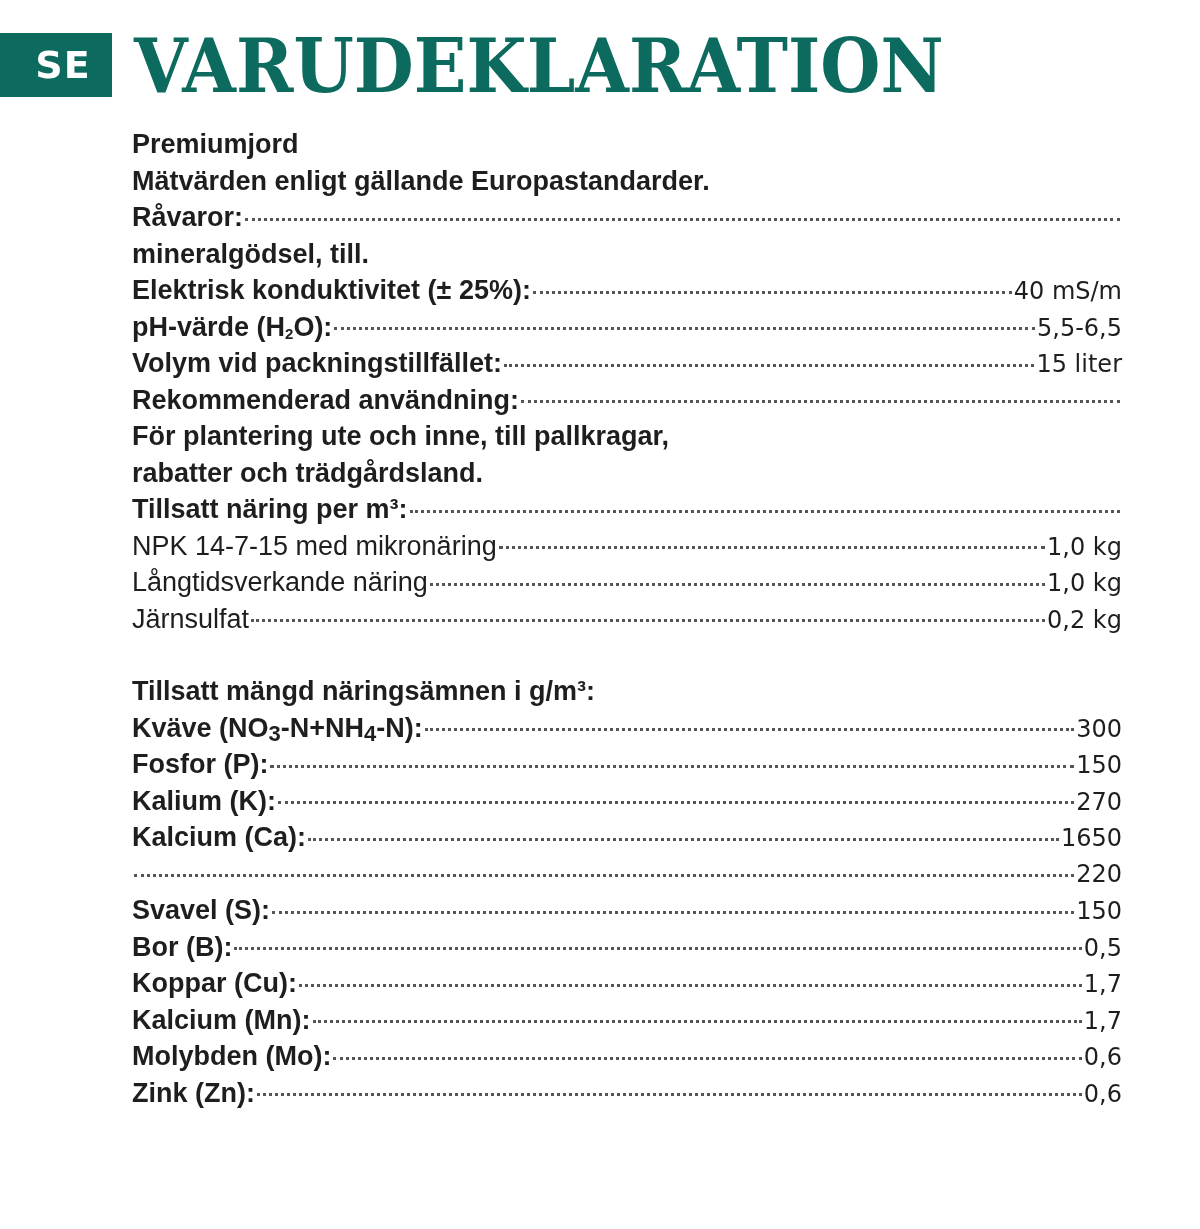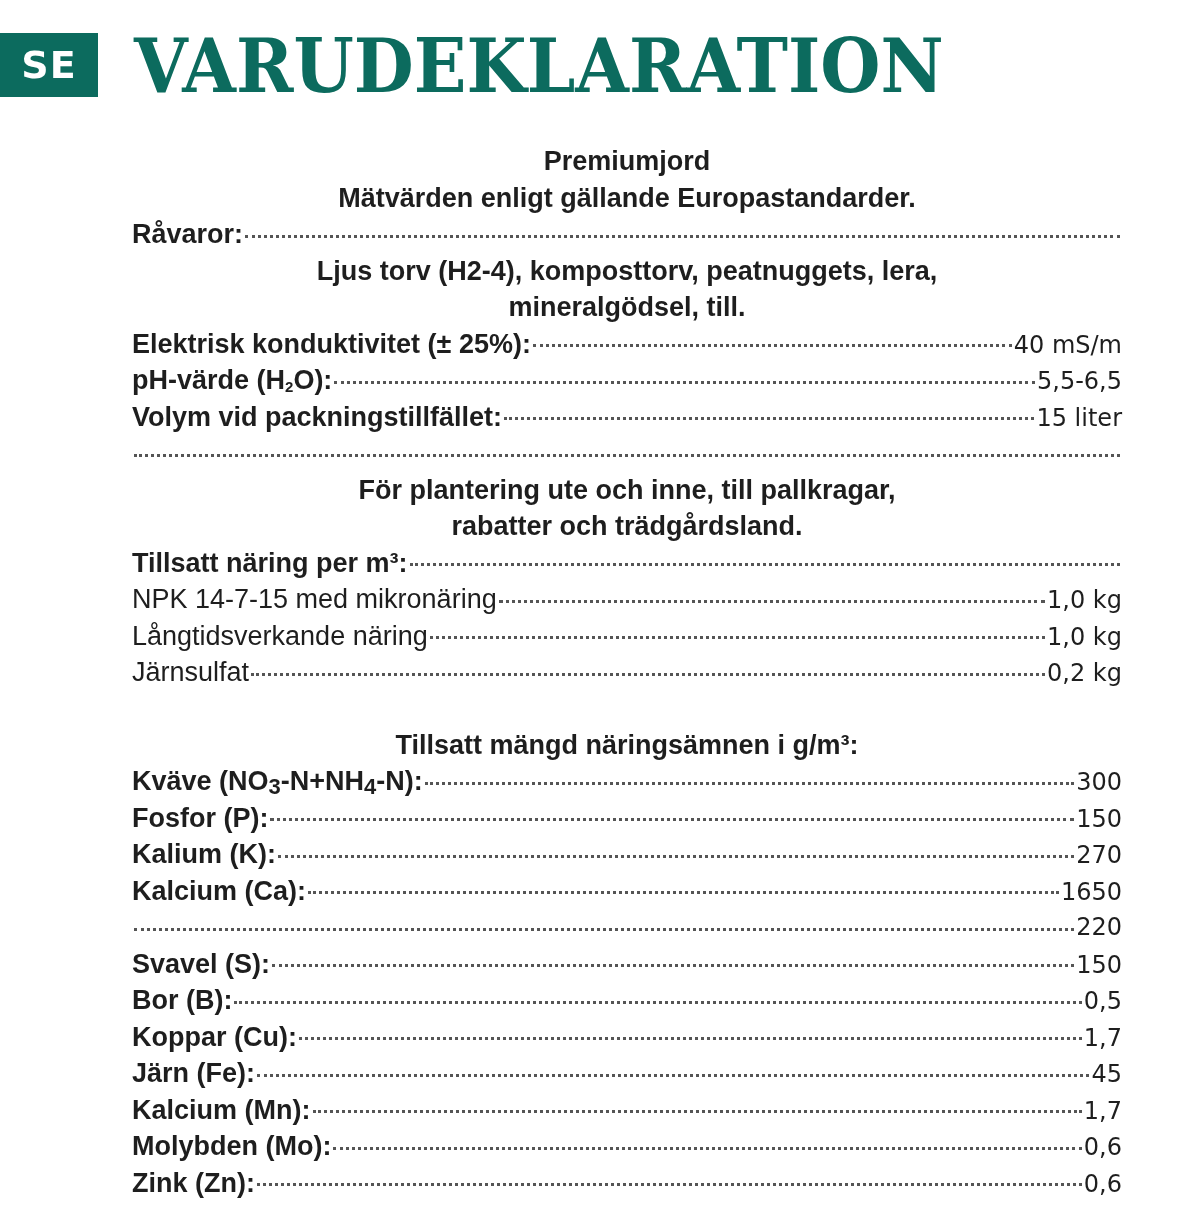--- a/index.html
+++ b/index.html
@@ -21,44 +21,43 @@
     top: 33px;
     width: 98px;
     height: 64px;
     background: #0c6b5e;
     color: #ffffff;
     font-family: "DejaVu Sans", sans-serif;
     font-weight: bold;
     font-size: 38px;
     line-height: 64px;
     text-align: center;
-    padding-left: 0;
+    padding-left: 14px;
     letter-spacing: 1px;
   }
   .title {
     position: absolute;
     left: 134px;
     top: 22px;
     margin: 0;
     font-family: "DejaVu Serif", serif;
     font-weight: bold;
     font-size: 74px;
     line-height: 88px;
     color: #0c6b5e;
     letter-spacing: 0px;
     transform: scaleX(0.935);
     transform-origin: left center;
     white-space: nowrap;
   }
   .content {
     position: absolute;
     left: 132px;
-    top: 143px;
+    top: 126px;
     width: 990px;
-    text-align: center;
   }
   .line {
     height: 36.5px;
     line-height: 36.5px;
     font-size: 27px;
     white-space: nowrap;
     position: relative;
     font-weight: bold;
   }
   .line.bold { font-weight: bold; }
@@ -106,40 +105,40 @@
 
 <div class="content">
 
   <div class="line bold">Premiumjord</div>
   <div class="line">Mätvärden enligt gällande Europastandarder.</div>
 
   <div class="row bold">
     <span class="lbl">Råvaror:</span>
     <span class="leader"></span>
   </div>
-  <div class="line">Ljus torv (H2-4), komposttorv, peatnuggets, lera,</div>
   <div class="line">mineralgödsel, till.</div>
 
   <div class="row bold">
     <span class="lbl">Elektrisk konduktivitet (± 25%):</span>
     <span class="leader"></span>
     <span class="val">40 mS/m</span>
   </div>
   <div class="row bold">
     <span class="lbl"><span>pH-värde (H</span><sub class="s">2</sub><span>O):</span></span>
     <span class="leader"></span>
     <span class="val">5,5-6,5</span>
   </div>
   <div class="row bold">
     <span class="lbl">Volym vid packningstillfället:</span>
     <span class="leader"></span>
     <span class="val">15 liter</span>
   </div>
 
   <div class="row bold">
+    <span class="lbl">Rekommenderad användning:</span>
     <span class="leader"></span>
   </div>
   <div class="line">För plantering ute och inne, till pallkragar,</div>
   <div class="line">rabatter och trädgårdsland.</div>
 
   <div class="row bold">
     <span class="lbl">Tillsatt näring per m³:</span>
     <span class="leader"></span>
   </div>
   <div class="row">
@@ -196,25 +195,20 @@
     <span class="lbl">Bor (B):</span>
     <span class="leader"></span>
     <span class="val">0,5</span>
   </div>
   <div class="row bold">
     <span class="lbl">Koppar (Cu):</span>
     <span class="leader"></span>
     <span class="val">1,7</span>
   </div>
   <div class="row bold">
-    <span class="lbl">Järn (Fe):</span>
-    <span class="leader"></span>
-    <span class="val">45</span>
-  </div>
-  <div class="row bold">
     <span class="lbl">Kalcium (Mn):</span>
     <span class="leader"></span>
     <span class="val">1,7</span>
   </div>
   <div class="row bold">
     <span class="lbl">Molybden (Mo):</span>
     <span class="leader"></span>
     <span class="val">0,6</span>
   </div>
   <div class="row bold">

